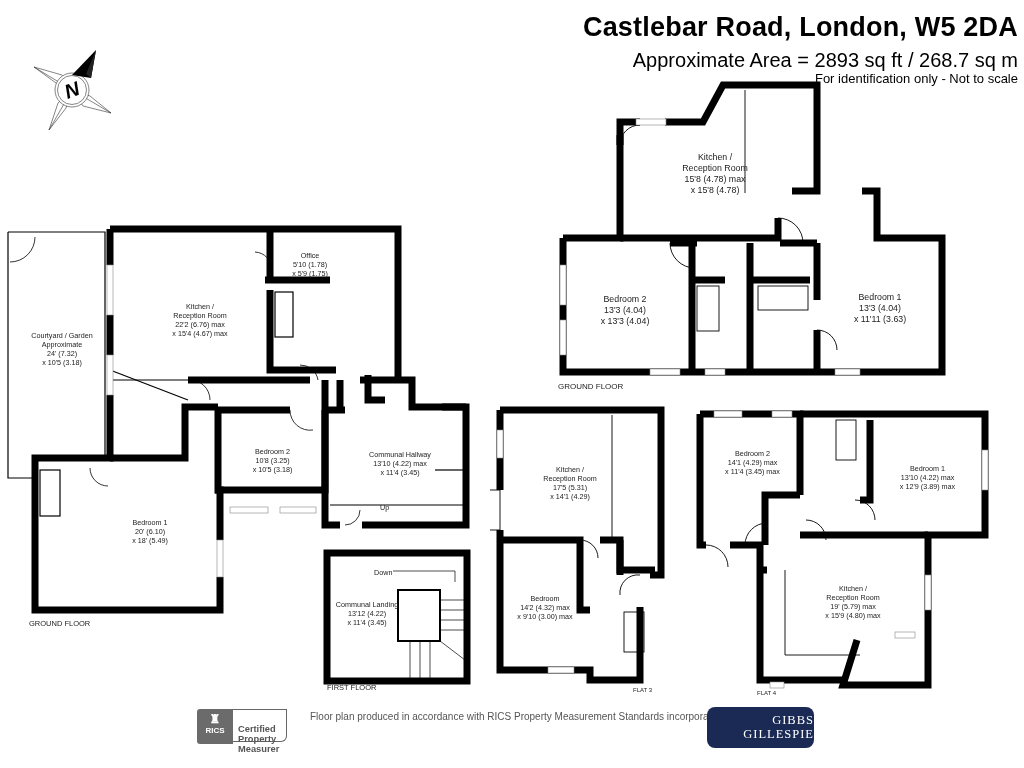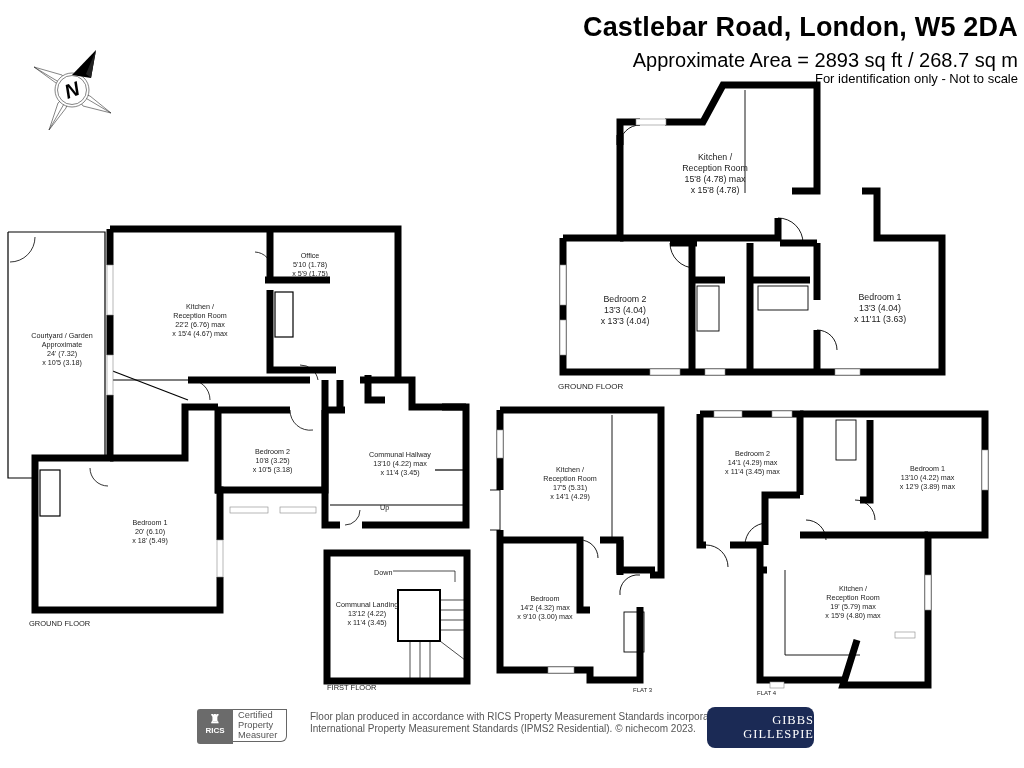--- a/index.html
+++ b/index.html
@@ -7,21 +7,21 @@
   .title { position:absolute; right:6px; top:12px; font-size:27px; font-weight:bold; letter-spacing:0.2px; }
   .area { position:absolute; right:6px; top:49px; font-size:20px; }
   .note { position:absolute; right:6px; top:71px; font-size:13px; }
   svg.plan { position:absolute; left:0; top:0; }
   .lbl { position:absolute; font-size:7.2px; line-height:9px; text-align:center; color:#222; white-space:nowrap; }
   .lbl-lg { font-size:8.8px; line-height:11px; }
   .floorlbl { position:absolute; font-size:7.5px; color:#222; }
   .footer { position:absolute; left:197px; top:707px; width:610px; height:40px; }
   .rics-badge { position:absolute; left:0; top:2px; width:36px; height:35px; background:#6b6b6b; color:#fff; font-size:8px; font-weight:bold; text-align:center; border-radius:3px 0 0 3px; }
   .rics-badge .crest { display:block; font-size:12px; margin-top:4px; line-height:13px; }
-  .cert-box { position:absolute; left:36px; top:2px; width:54px; height:33px; border:1px solid #666; border-left:none; border-radius:0 0 6px 0; font-size:9.3px; font-weight:normal; color:#555; line-height:10px; padding-left:5px; padding-top:0; box-sizing:border-box; }
+  .cert-box { position:absolute; left:36px; top:2px; width:54px; height:33px; border:1px solid #666; border-left:none; border-radius:0 0 6px 0; font-size:9.3px; font-weight:bold; color:#555; line-height:10px; padding-left:5px; padding-top:14px; box-sizing:border-box; }
   .disclaimer { position:absolute; left:113px; top:4px; font-size:10px; color:#555; line-height:11.5px; }
   .brand { position:absolute; left:510px; top:0px; width:107px; height:41px; background:#1b2a55; color:#fff; font-family:"Liberation Serif", serif; text-align:right; font-size:12.5px; line-height:14px; letter-spacing:1px; padding-top:6px; box-sizing:border-box;border-radius:8px; }
 </style>
 </head>
 <body>
 
 <div class="title">Castlebar Road, London, W5 2DA</div>
 <div class="area">Approximate Area = 2893 sq ft / 268.7 sq m</div>
 <div class="note">For identification only - Not to scale</div>
 
@@ -285,19 +285,18 @@
     <span class="crest">♜</span>
     <span>RICS</span>
   </div>
   <div class="cert-box">
     <div>Certified</div>
     <div>Property</div>
     <div>Measurer</div>
   </div>
   <div class="disclaimer">
     <div>Floor plan produced in accordance with RICS Property Measurement Standards incorporating</div>
-    <div>International Property Measurement Standards (IPMS2 Residential).   © nichecom 2023.</div>
   </div>
   <div class="brand">
     <div>GIBBS</div>
     <div>GILLESPIE</div>
   </div>
 </div>
 
 </body></html>

